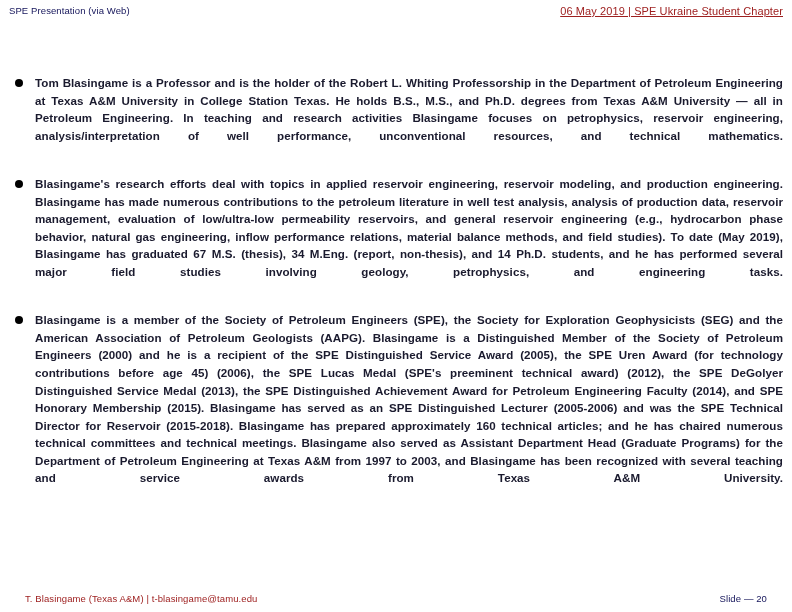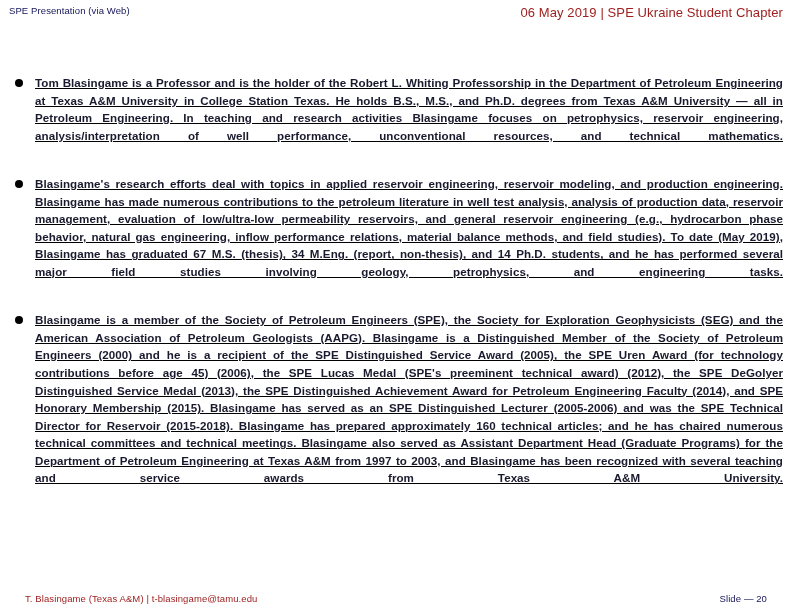--- a/index.html
+++ b/index.html
@@ -37,25 +37,26 @@
     box-sizing: border-box;
   }
   .header-left {
     font-size: 9.5px;
     font-weight: normal;
     color: #14145a;
     letter-spacing: 0.1px;
     white-space: nowrap;
   }
   .header-right {
-    font-size: 13px;
+    font-size: 11px;
     font-weight: normal;
     color: #9e2020;
     letter-spacing: 0.1px;
     white-space: nowrap;
+    text-decoration: underline;
   }
 
   
   .slide-title {
     position: absolute;
     top: 33px;
     left: 0;
     width: 792px;
     text-align: center;
     font-size: 15.5px;
@@ -66,21 +67,20 @@
   }
 
   
   .slide-body {
     position: absolute;
     top: 74px;
     left: 9px;
     width: 774px;
     height: 500px;
     box-sizing: border-box;
-    text-decoration: underline;
   }
 
   .bullet-para {
     position: relative;
     padding-left: 26px;
     margin-bottom: 13px;
     font-size: 11.6px;
     font-weight: bold;
     line-height: 17.6px;
     color: #1a1a2e;

